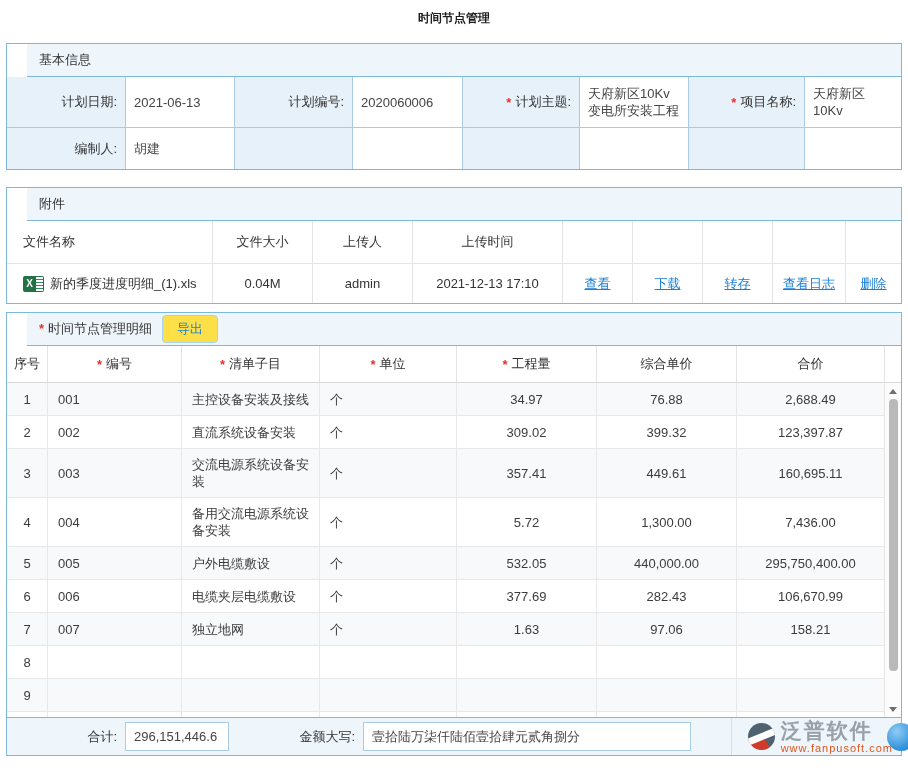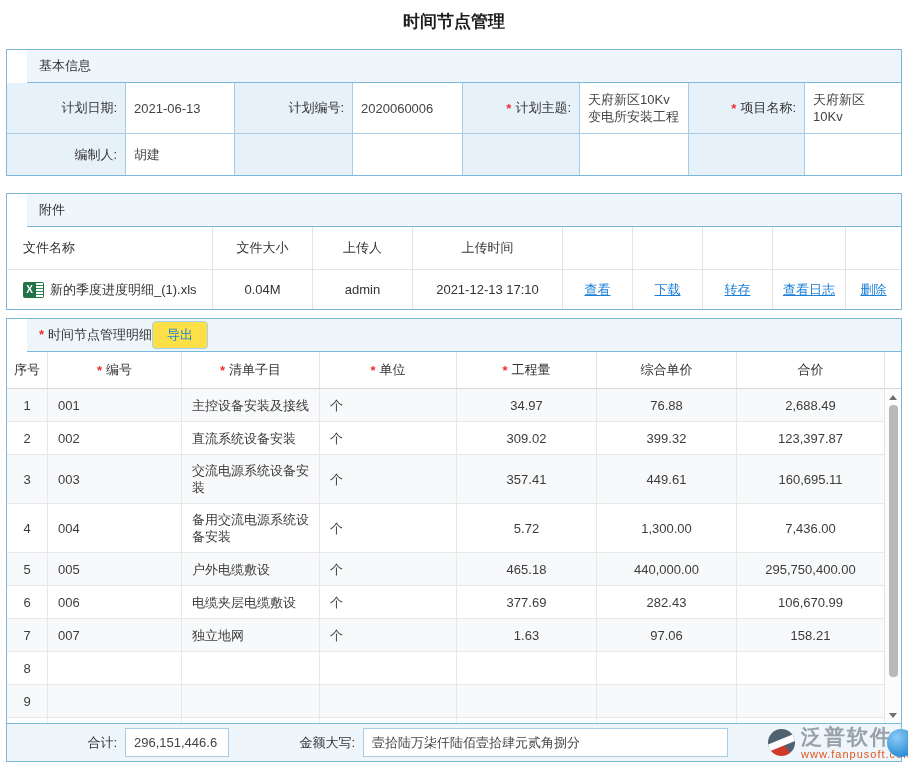--- a/index.html
+++ b/index.html
@@ -1,20 +1,20 @@
 <!DOCTYPE html>
 <html><head>
 <meta charset="utf-8">
 <style>
   * { box-sizing: border-box; margin: 0; padding: 0; }
   html, body { width: 908px; height: 771px; overflow: hidden; background: #fff;
     font-family: "Liberation Sans", "DejaVu Sans", sans-serif; }
   body { padding: 6px; position: relative; }
 
-  .page-title { text-align: center; font-size: 17px; font-weight: bold; color: #1c1c1c;
+  .page-title { text-align: center; font-size: 12px; font-weight: bold; color: #1c1c1c;
     padding: 4px 0 16px 0; }
 
   .section { border: 1px solid #7cb8de; background: #fff; }
   .section-head { background: #eef5fb; border-bottom: 1px solid #7cb8de;
     padding: 0 12px; height: 33px; display: flex; align-items: center;
     font-size: 13px; color: #333; margin-left: 20px; }
 
   .req::before { content: "*"; color: #ee2c2c; font-size: 13px; margin-right: 4px; font-weight: bold; }
 
   
@@ -34,21 +34,21 @@
   .att-data .att-cell { border-top: 1px solid #e4e4e4; min-height: 40px; }
   .att-link { color: #1b7fd6; text-decoration: underline; cursor: pointer; font-size: 13px; }
   .xls-icon { display: inline-flex; margin-right: 6px; flex: none; }
   .xls-left { width: 13px; height: 16px; background: #217346; color: #fff; display: flex;
     align-items: center; justify-content: center; font-size: 10px; font-weight: bold; border-radius: 2px 0 0 2px; }
   .xls-left::before { content: "X"; }
   .xls-right { width: 8px; height: 16px; border: 1px solid #217346; border-left: none; background:
     repeating-linear-gradient(to bottom, #fff 0 2px, #2e8b57 2px 3px); border-radius: 0 2px 2px 0; }
 
   
-  .detail-bar { display: flex; align-items: center; gap: 0; }
+  .detail-bar { display: flex; align-items: center; gap: 10px; }
   .export-btn { background: #fde047; border: 1px solid #a6d2ef; color: #1b7fd6;
     font-size: 13px; border-radius: 4px; padding: 4px 14px; cursor: pointer;
     font-family: inherit; }
   .dt-wrap { display: flex; }
   .dt-main { flex: 1; }
   .dt-grid { display: grid; grid-template-columns: 40px 134px 138px 137px 140px 140px 1fr; }
   .dt-hcell { font-size: 13px; color: #333; display: flex; align-items: center; justify-content: center;
     min-height: 37px; border-left: 1px solid #e4e4e4; border-bottom: 1px solid #d8d8d8; padding: 2px 4px; }
   .dt-hcell.first { border-left: none; }
   .dt-rows { height: 334px; overflow: hidden; }
@@ -72,21 +72,21 @@
   .sc-spacer { flex: 1; }
 
   
   .foot { height: 38px; background: #eef5fb; border-top: 1px solid #7cb8de;
     display: flex; align-items: center; font-size: 13px; color: #333; position: relative; }
   .foot-label { width: 118px; text-align: right; padding-right: 8px; flex: none; }
   .foot-label.w2 { width: 134px; }
   .foot-box { background: #fff; border: 1px solid #a9cce6; height: 29px; display: flex;
     align-items: center; padding: 0 8px; color: #444; flex: none; }
   .foot-box.b1 { width: 104px; }
-  .foot-box.b2 { width: 365px; }
+  .foot-box.b2 { width: 328px; }
   .foot-div { width: 1px; height: 100%; background: #cfe2f1; margin-left: 40px; }
 
   .brand { margin-left: auto; margin-right: 8px; display: flex; align-items: center; gap: 6px; }
   .brand-mark { width: 27px; height: 27px; border-radius: 50%; flex: none; position: relative; overflow: hidden;
     background: conic-gradient(from 140deg, #cf3a2b 0 95deg, #50616f 95deg 360deg); }
   .brand-mark::after { content: ""; position: absolute; left: -4px; top: 10px; width: 36px; height: 7px;
     background: #fff; transform: rotate(-22deg); }
   .brand-texts { display: flex; flex-direction: column; line-height: 1; }
   .brand-name { font-size: 21px; font-weight: bold; color: #98a0a8; letter-spacing: 2px; }
   .brand-url { font-size: 11px; color: #e2571c; margin-top: 2px; letter-spacing: 1px; }
@@ -261,21 +261,21 @@
     <div class="dc num">5.72</div>
     <div class="dc num">1,300.00</div>
     <div class="dc num">7,436.00</div>
   </div>
 
   <div class="drow">
     <div class="dc first">5</div>
     <div class="dc">005</div>
     <div class="dc">户外电缆敷设</div>
     <div class="dc">个</div>
-    <div class="dc num">465.18</div>
+    <div class="dc num">532.05</div>
     <div class="dc num">440,000.00</div>
     <div class="dc num">295,750,400.00</div>
   </div>
 
   <div class="drow">
     <div class="dc first">6</div>
     <div class="dc">006</div>
     <div class="dc">电缆夹层电缆敷设</div>
     <div class="dc">个</div>
     <div class="dc num">377.69</div>

